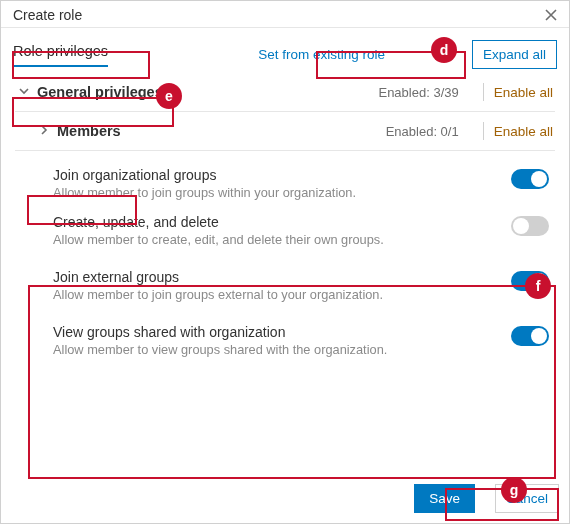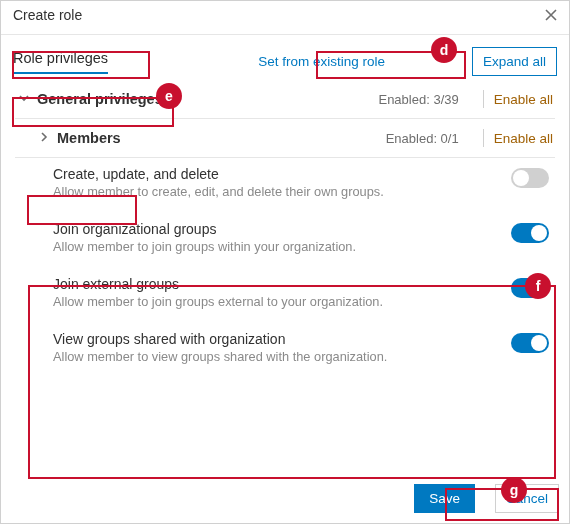--- a/index.html
+++ b/index.html
@@ -1,18 +1,18 @@
 <!DOCTYPE html>
 <html><head>
 <meta charset="utf-8">
 <style>
   * { box-sizing: border-box; margin: 0; padding: 0; font-family: "Segoe UI", Arial, sans-serif; }
   body { background: #fff; width: 570px; height: 524px; position: relative; color: #323232; font-size: 13.5px; }
   .dialog { border: 1px solid #d0d0d0; width: 570px; height: 524px; position: relative; display:flex; flex-direction:column;}
-  .titlebar { display:flex; justify-content:space-between; align-items:center; padding: 6px 10px 11px 12px; gap: 16px; }
+  .titlebar { display:flex; justify-content:space-between; align-items:center; padding: 6px 10px 4px 12px; gap: 16px; }
   .titlebar-title { font-size: 14px; color:#323232;}
   .close-x { width:16px; height:16px; color:#6e6e6e; cursor:pointer;}
   .topline { border-bottom: 1px solid #e6e6e6; }
   .tabs-row { display:flex; align-items:center; padding: 12px 12px 4px 12px; gap: 35px; }
   .tab-link { font-size: 14.5px; color:#2b2b2b; padding-bottom:6px; border-bottom: 2px solid #0079c1; }
   .spacer { flex:1; }
   .link-btn { color:#0079c1; font-size:13.5px; padding:6px 10px; background:#fff; border:1px solid #d0d0d0; cursor:pointer;}
   .link-btn.plain { border:1px solid #0079c1; }
   .link-text { color:#0079c1; cursor:pointer; font-size:13.5px; padding:0 4px;}
   .section-row { display:flex; align-items:center; padding: 10px 16px 10px 16px; }
@@ -84,35 +84,35 @@
     </span>
     <span class="name">Members</span>
     <span class="meta">Enabled: 0/1</span>
     <span class="vline"></span>
     <span class="action">Enable all</span>
   </div>
   <div class="divider"></div>
 
 
   <div class="priv-list">
+    <div class="priv" style="padding-top:16px;">
+      <div class="txt">
+        <div class="title">Join organizational groups</div>
+        <div class="desc">Allow member to join groups within your organization.</div>
+      </div>
+      <div class="toggle on">
+          <div class="knob"></div>
+        </div>
+    </div>
     <div class="priv">
       <div class="txt">
         <div class="title">Create, update, and delete</div>
         <div class="desc">Allow member to create, edit, and delete their own groups.</div>
       </div>
       <div class="toggle">
-          <div class="knob"></div>
-        </div>
-    </div>
-    <div class="priv" style="padding-top:16px;">
-      <div class="txt">
-        <div class="title">Join organizational groups</div>
-        <div class="desc">Allow member to join groups within your organization.</div>
-      </div>
-      <div class="toggle on">
           <div class="knob"></div>
         </div>
     </div>
     <div class="priv" style="padding-top:16px;">
       <div class="txt">
         <div class="title">Join external groups</div>
         <div class="desc">Allow member to join groups external to your organization.</div>
       </div>
       <div class="toggle on">
           <div class="knob"></div>

